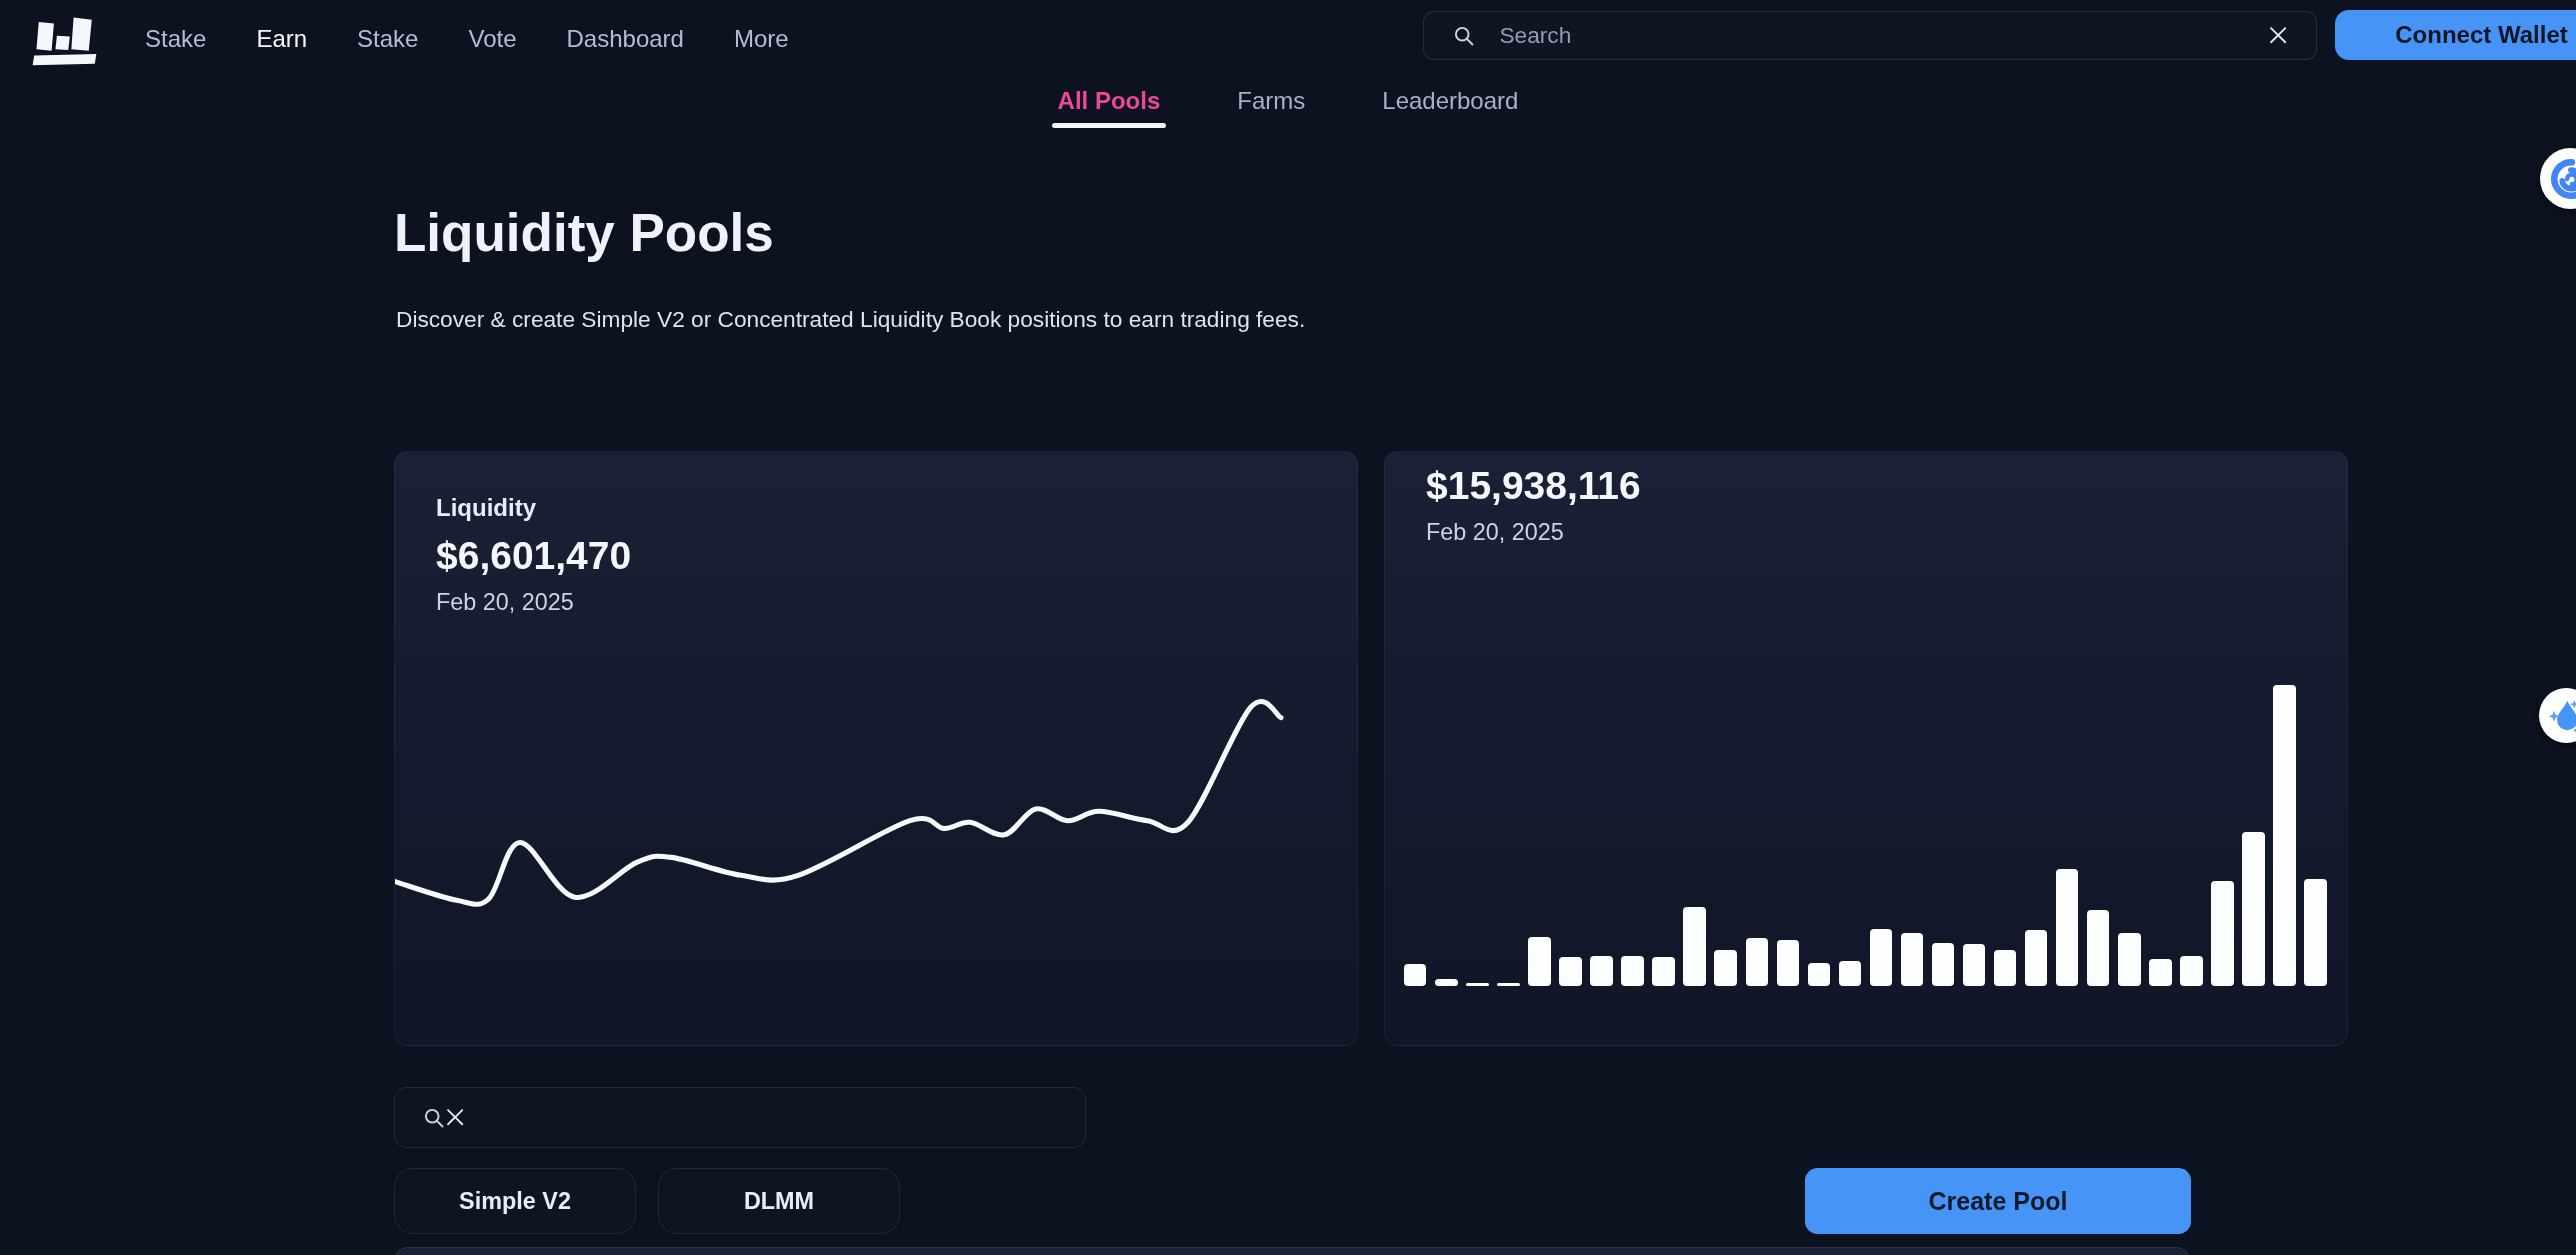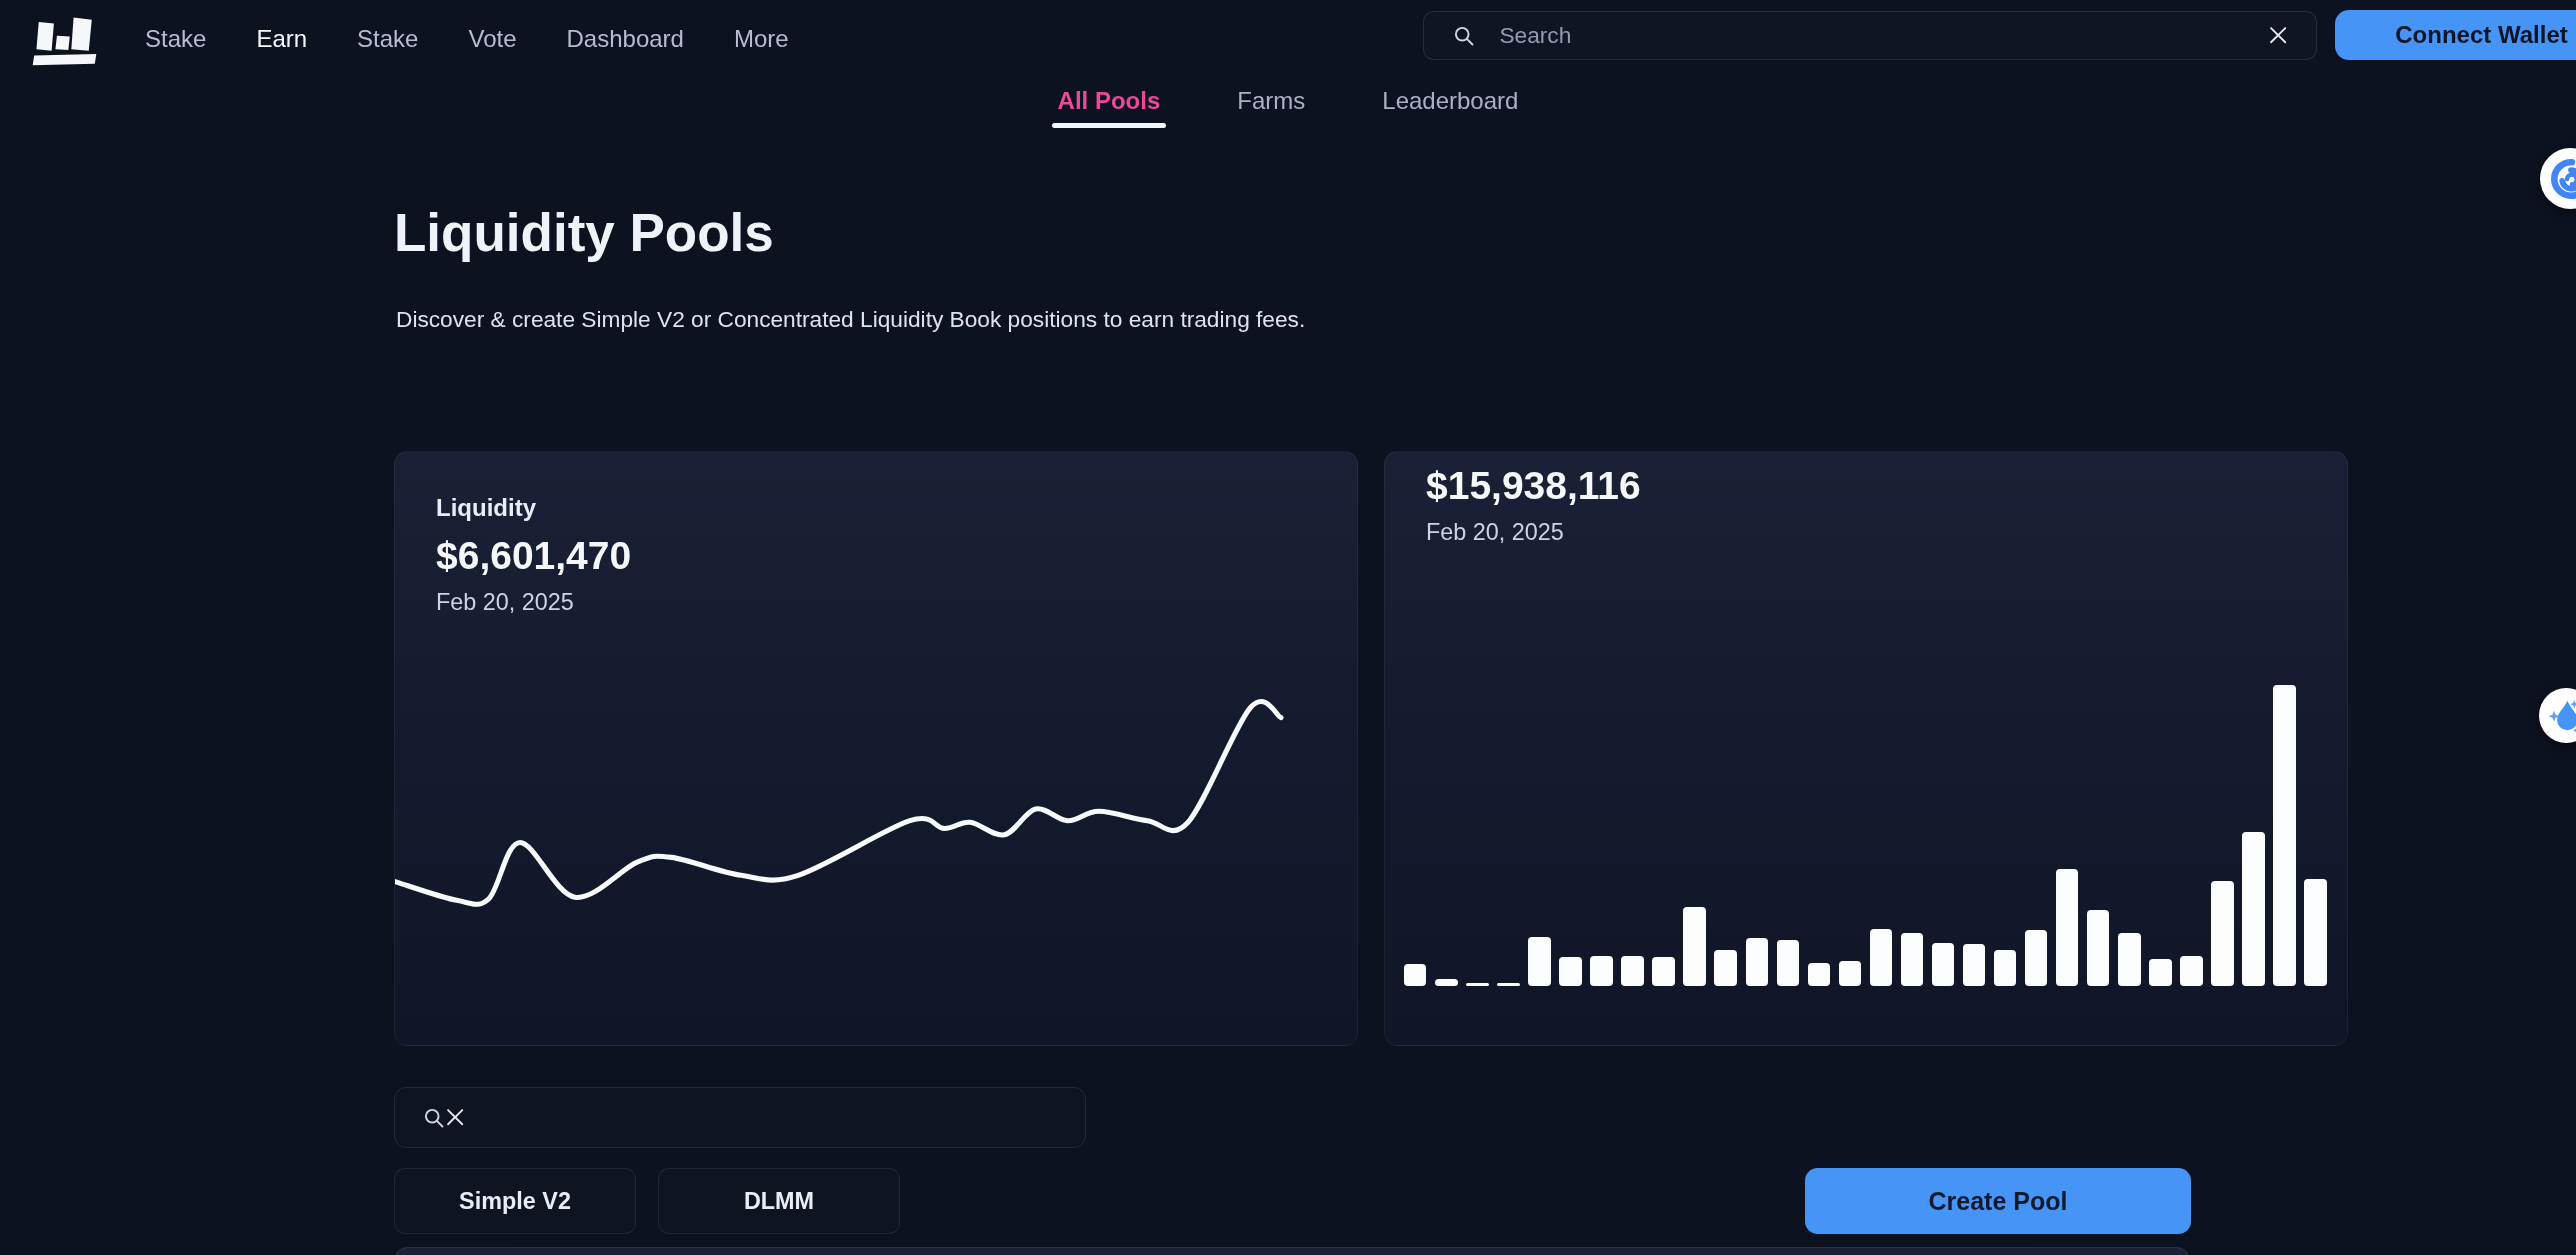--- a/index.html
+++ b/index.html
@@ -61,21 +61,21 @@
     border:1.6px solid rgba(255,255,255,0.09);border-radius:12.5px;background:rgba(255,255,255,0.012);
     display:flex;align-items:center;padding:0 26.6px;
   }
   .pool-search input{
     flex:1;margin-left:23.4px;background:transparent;border:none;outline:none;
     font-size:22.7px;color:#E7EBF4;font-family:"Liberation Sans",sans-serif;
   }
   .pool-search input::placeholder{color:#98A1B6;}
   .filter-btn{
     position:absolute;top:1168px;height:66px;box-sizing:border-box;
-    border:1.6px solid rgba(255,255,255,0.08);border-radius:11px;background:rgba(255,255,255,0.01);
+    border:1.6px solid rgba(255,255,255,0.08);border-radius:19px;background:rgba(255,255,255,0.01);
     color:#E9EDF5;font-weight:bold;font-size:23.4px;font-family:"Liberation Sans",sans-serif;cursor:pointer;
   }
   .filter-simple{left:394px;width:242px;}
   .filter-dlmm{left:658px;width:242px;}
   .create-pool{
     position:absolute;left:1805px;top:1168px;width:386px;height:66px;border:none;
     background:#4695F6;border-radius:12.5px;color:#101A2E;font-weight:bold;font-size:25px;
     font-family:"Liberation Sans",sans-serif;cursor:pointer;
   }
   .pool-list-top{

